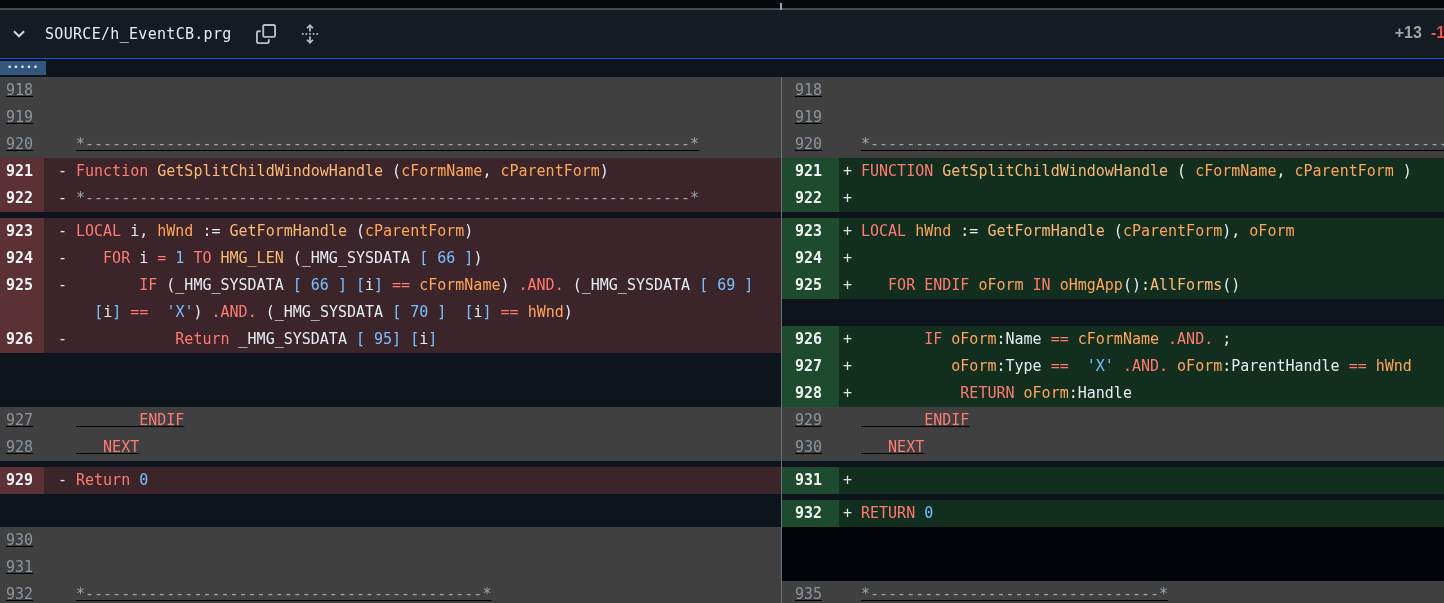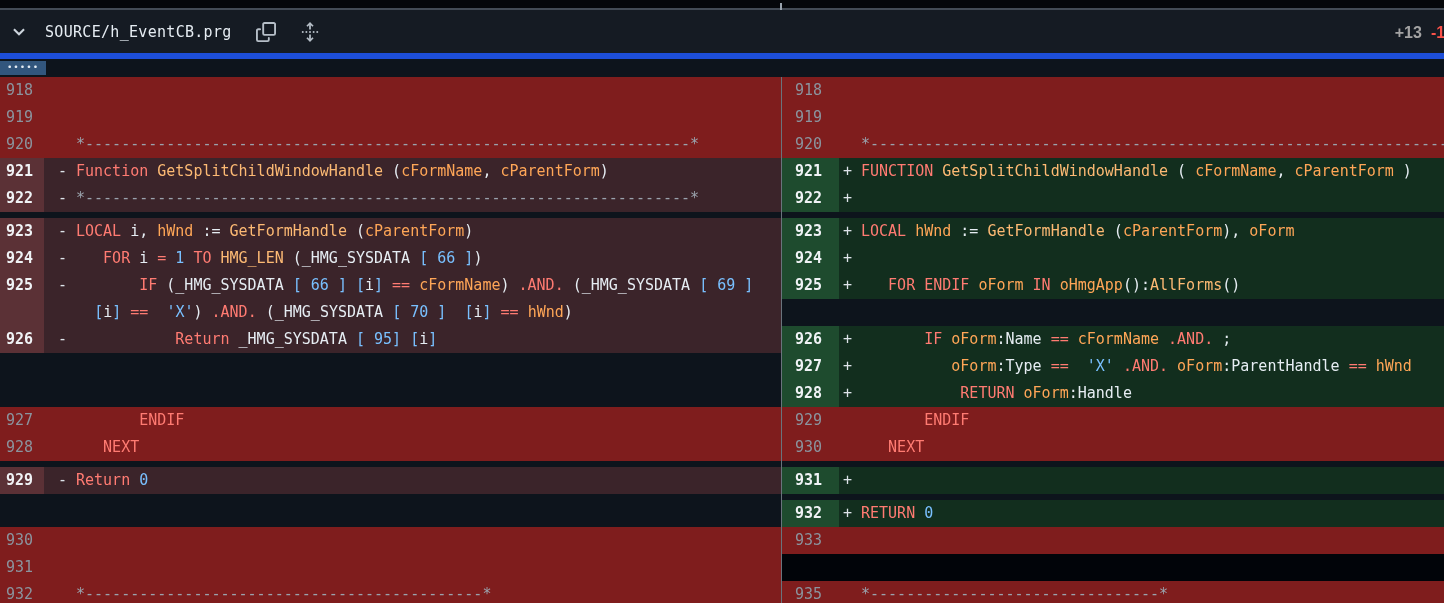--- a/index.html
+++ b/index.html
@@ -7,21 +7,21 @@
   body {
     width:1444px; height:603px; overflow:hidden;
     background:#010409;
     font-family:"DejaVu Sans Mono","Liberation Mono",monospace;
   }
   
   .topstrip { height:10px; background:#05070a; border-bottom:2px solid #434b55; position:relative; }
   .topstrip .tick { position:absolute; left:780px; top:3px; width:2px; height:7px; background:#9aa4ae; }
 
   
-  .header { height:49px; background:#151b23; border-bottom:6px solid #1d4ed8;
+  .header { height:49px; background:#151b23; border-bottom:1px solid #1d4ed8;
             display:flex; align-items:center; position:relative; overflow:hidden; }
   .chev { margin-left:10px; width:18px; height:18px; color:#cdd5dd; cursor:pointer; }
   .filename { color:#e6edf3; font-size:15px; margin-left:17px; letter-spacing:0.3px; }
   .hicon { margin-left:24px; width:20px; height:20px; color:#b6bfc8; cursor:pointer; }
   .hicon:first-of-type { margin-left:26px; }
   .stats { position:absolute; right:-10px; top:14px; font-family:"Liberation Sans",sans-serif;
            font-weight:700; font-size:16px; white-space:pre; }
   .adds { color:#a3a3a3; } .dels { color:#f85149; margin-left:9px; }
 
   
@@ -38,21 +38,21 @@
   .side.l { width:781px; }
   .side.r { width:663px; }
   .gut { flex:none; font-size:15px; line-height:27px; color:#8b949e; }
   .side.l .gut { width:44px; padding-left:6px; }
   .side.r .gut { width:58px; padding-left:14px; }
   .code { flex:1; white-space:pre; font-size:15px; line-height:27px; color:#e6edf3; overflow:hidden; }
   .side.l .code { padding-left:14px; }
   .side.r .code { padding-left:4px; }
   .marker { display:inline-block; width:18px; color:#dde3e9; }
 
-  .side.ctx  { background:#7f1d1d; }
+  .side.ctx  { background:#404040;text-decoration:underline; }
   .side.fill { background:#0d141c; }
   .side.del  { background:#3b242a; }
   .side.del .gut { background:#5b3136; color:#f0f3f6; font-weight:bold; }
   .side.add  { background:#122e1e; }
   .side.add .gut { background:#1e4b2e; color:#f0f3f6; font-weight:bold; }
 
   
   .k { color:#ff7b72; }   
   .f { color:#fdba74; }   
   .v { color:#ffa657; }   
@@ -257,24 +257,20 @@
         <div class="side r add">
           <div class="gut">932</div>
           <div class="code"><span class="marker">+</span><span class="k">RETURN</span><span class="p"> </span><span class="b">0</span></div>
         </div>
       </div>
       <div class="row">
         <div class="side l ctx">
           <div class="gut">930</div>
           <div class="code"><span class="marker"></span></div>
         </div>
-        <div class="side r ctx">
-          <div class="gut">933</div>
-          <div class="code"><span class="marker"></span></div>
-        </div>
       </div>
       <div class="row">
         <div class="side l ctx">
           <div class="gut">931</div>
           <div class="code"><span class="marker"></span></div>
         </div>
       </div>
       <div class="row">
         <div class="side l ctx">
           <div class="gut">932</div>

